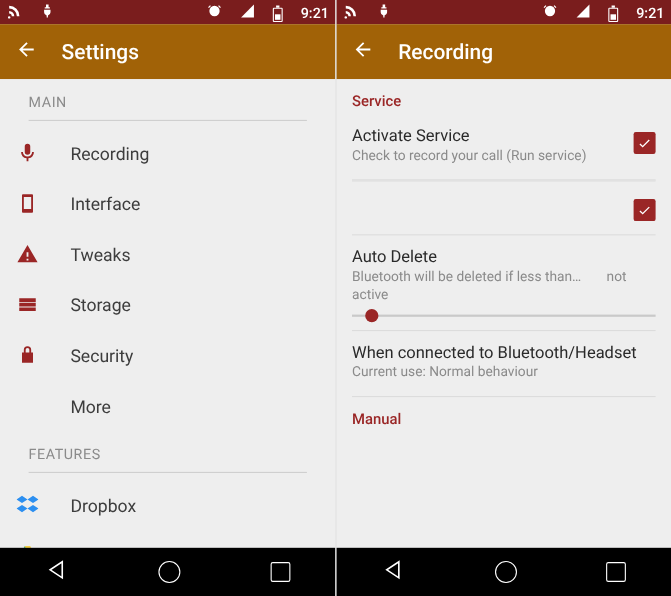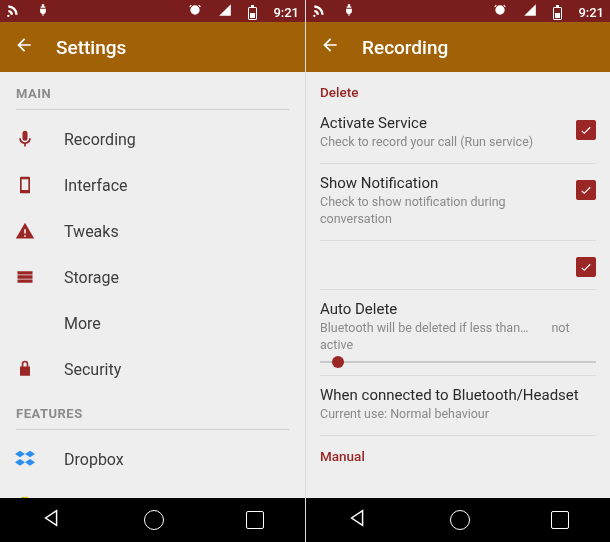--- a/index.html
+++ b/index.html
@@ -47,24 +47,24 @@
     align-items: center;
     padding: 0 14px;
     gap: 22px;
   }
   .appbar svg { width: 20px; height: 20px; fill: #fff; }
   .appbar-title { font-size: 19px; font-weight: 500; }
 
   
   .content { flex: 1; overflow: hidden; background: #eeeeee; }
   .section-header {
-    padding: 14px 16px 6px;
+    padding: 14px 26px 6px;
     color: #8b8b8b;
     font-size: 13px;
-    font-weight: 700;
+    font-weight: 400;
     letter-spacing: 0.5px;
   }
   .section-header .line {
     height: 1px; background: #cfcfcf; margin-top: 8px;
   }
   .menu-item {
     display: flex;
     align-items: center;
     height: 46px;
     padding: 0 14px;
@@ -196,30 +196,30 @@
     </div>
     <div class="menu-item">
       <span class="iconwrap">
           <svg class="icon-red" viewBox="0 0 24 24">
             <path d="M3 5h18v4H3zm0 5h18v4H3zm0 5h18v4H3z"></path>
           </svg>
         </span>
       <span>Storage</span>
     </div>
     <div class="menu-item">
+      <span class="iconwrap">
+          <svg class="icon-red" viewBox="0 0 24 24">
+            <path d="M12 2a4 4 0 00-4 4v3H6v11h12V9h-2V6a4 4 0 00-4-4zm-2 4a2 2 0 114 0v3h-4z"></path>
+          </svg>
+        </span>
+      <span>Security</span>
+    </div>
+    <div class="menu-item">
       <span class="iconwrap"></span>
       <span>More</span>
-    </div>
-    <div class="menu-item">
-      <span class="iconwrap">
-          <svg class="icon-red" viewBox="0 0 24 24">
-            <path d="M12 2a4 4 0 00-4 4v3H6v11h12V9h-2V6a4 4 0 00-4-4zm-2 4a2 2 0 114 0v3h-4z"></path>
-          </svg>
-        </span>
-      <span>Security</span>
     </div>
 
     <div class="section-header">
       <span>FEATURES</span>
       <div class="line"></div>
     </div>
 
     <div class="menu-item">
       <span class="iconwrap">
           <svg class="icon-blue" viewBox="0 0 24 24">
@@ -273,46 +273,35 @@
   </div>
 
   <div class="appbar">
     <span><svg viewBox="0 0 24 24">
           <path d="M20 11H7.8l5.6-5.6L12 4l-8 8 8 8 1.4-1.4L7.8 13H20z"></path>
         </svg></span>
     <span class="appbar-title">Recording</span>
   </div>
 
   <div class="content">
-    <div class="r-section">Delete</div>
+    <div class="r-section">Service</div>
 
     <div class="setting">
       <div class="txt">
         <div class="setting-title">Activate Service</div>
         <div class="setting-sub">Check to record your call (Run service)</div>
       </div>
       <div class="checkbox">
           <svg viewBox="0 0 24 24">
             <path d="M9 16.2l-3.5-3.5L4 14.2 9 19l11-11-1.5-1.4z"></path>
           </svg>
         </div>
     </div>
     <div class="divider"></div>
 
-    <div class="setting">
-      <div class="txt">
-        <div class="setting-title">Show Notification</div>
-        <div class="setting-sub">Check to show notification during conversation</div>
-      </div>
-      <div class="checkbox">
-          <svg viewBox="0 0 24 24">
-            <path d="M9 16.2l-3.5-3.5L4 14.2 9 19l11-11-1.5-1.4z"></path>
-          </svg>
-        </div>
-    </div>
     <div class="divider"></div>
 
     <div class="setting">
       <div class="txt">
       </div>
       <div class="checkbox">
           <svg viewBox="0 0 24 24">
             <path d="M9 16.2l-3.5-3.5L4 14.2 9 19l11-11-1.5-1.4z"></path>
           </svg>
         </div>

